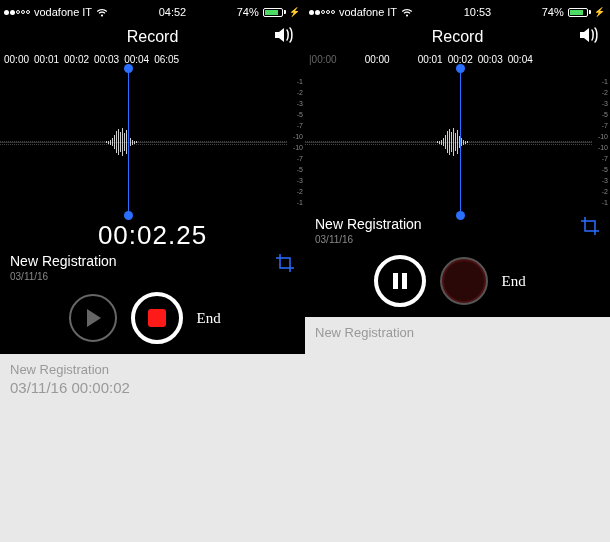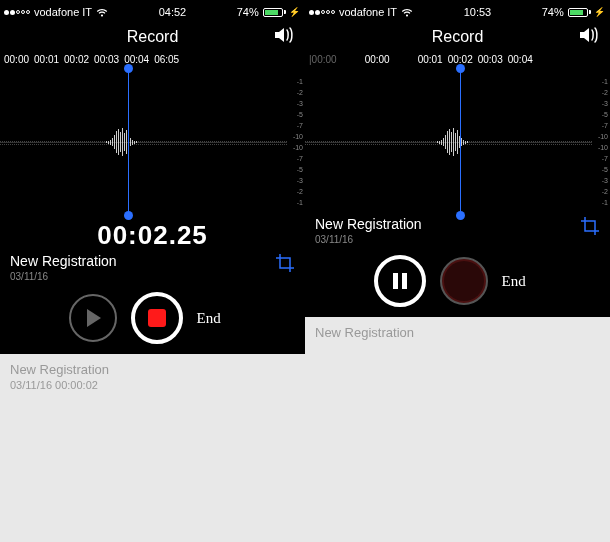--- a/index.html
+++ b/index.html
@@ -18,40 +18,40 @@
   .hline { position: absolute; left: 0; right: 18px; top: 50%; height: 1px; background: #333; }
   .hline::before { content:""; position:absolute; left:0; right:0; top:-1px; height:1px; border-top:1px dotted #444; }
   .hline::after { content:""; position:absolute; left:0; right:0; top:1px; height:1px; border-bottom:1px dotted #444; }
   .playhead { position: absolute; top: 0; bottom: 0; width: 1px; background: #2b6fff; }
   .playhead::before, .playhead::after { content: ""; position: absolute; left: -4px; width: 9px; height: 9px; background: #2b6fff; border-radius: 50%; }
   .playhead::before { top: -4px; }
   .playhead::after { bottom: -4px; }
   .waveform { position: absolute; top: 50%; transform: translateY(-50%); height: 30px; display: flex; align-items: center; gap: 1px; }
   .waveform i { display: block; width: 1px; background: #ccc; }
   .scale { position: absolute; right: 2px; top: 10px; bottom: 10px; width: 14px; display: flex; flex-direction: column; justify-content: space-between; color: #888; font-size: 7px; text-align: right; }
-  .elapsed { color: #fff; font-size: 26px; font-weight: 700; text-align: center; padding: 4px 0 2px; letter-spacing: 1px; }
+  .elapsed { color: #fff; font-size: 26px; font-weight: 400; text-align: center; padding: 4px 0 2px; letter-spacing: 1px; }
   .rec-title-row { display: flex; justify-content: space-between; align-items: flex-start; padding: 0 10px; }
   .rec-title { color: #fff; font-size: 14px; font-weight: 300; }
   .rec-date { color: #888; font-size: 10px; margin-top: 2px; }
   .crop-icon { color: #2b6fff; }
   .controls { display: flex; align-items: center; justify-content: center; gap: 14px; height: 72px; padding: 6px 0; }
   .ctrl-btn { width: 48px; height: 48px; border-radius: 50%; display: flex; align-items: center; justify-content: center; }
   .ctrl-outline { border: 2px solid #666; }
   .ctrl-record-active { border: 4px solid #fff; width: 52px; height: 52px; background: #000; }
   .ctrl-record-active .sq { width: 18px; height: 18px; background: #ff1a1a; border-radius: 3px; }
   .ctrl-record-dim { background: #4a1010; border: 2px solid #555; }
   .ctrl-record-dim .inner { width: 40px; height: 40px; border-radius: 50%; background: #2a0808; }
   .ctrl-pause { border: 4px solid #fff; width: 52px; height: 52px; }
   .ctrl-pause .bars { display: flex; gap: 4px; }
   .ctrl-pause .bars span { width: 5px; height: 16px; background: #fff; }
   .ctrl-play .tri { width: 0; height: 0; border-left: 14px solid #666; border-top: 9px solid transparent; border-bottom: 9px solid transparent; margin-left: 3px; }
   .end-label { color: #fff; font-size: 15px; font-weight: 300; width: 40px; text-align: left; font-family: Liberation Serif, serif; }
   .list-area { flex: 1; background: #e8e8e8; padding: 8px 10px; }
   .list-title { color: #999; font-size: 13px; font-weight: 400; }
-  .list-sub { color: #999; font-size: 11px; margin-top: 2px; }
+  .list-sub { color: #999; font-size: 15px; margin-top: 2px; }
   .wifi-icon svg { display: block; }
   .battery { display: flex; align-items: center; gap: 1px; }
   .batt-body { width: 20px; height: 9px; border: 1px solid #fff; border-radius: 2px; position: relative; }
   .batt-fill { position: absolute; left: 1px; top: 1px; bottom: 1px; background: #4cd964; }
   .batt-tip { width: 2px; height: 4px; background: #fff; border-radius: 0 1px 1px 0; }
   .bolt { font-size: 9px; }
 </style>
 </head>
 <body>
 

